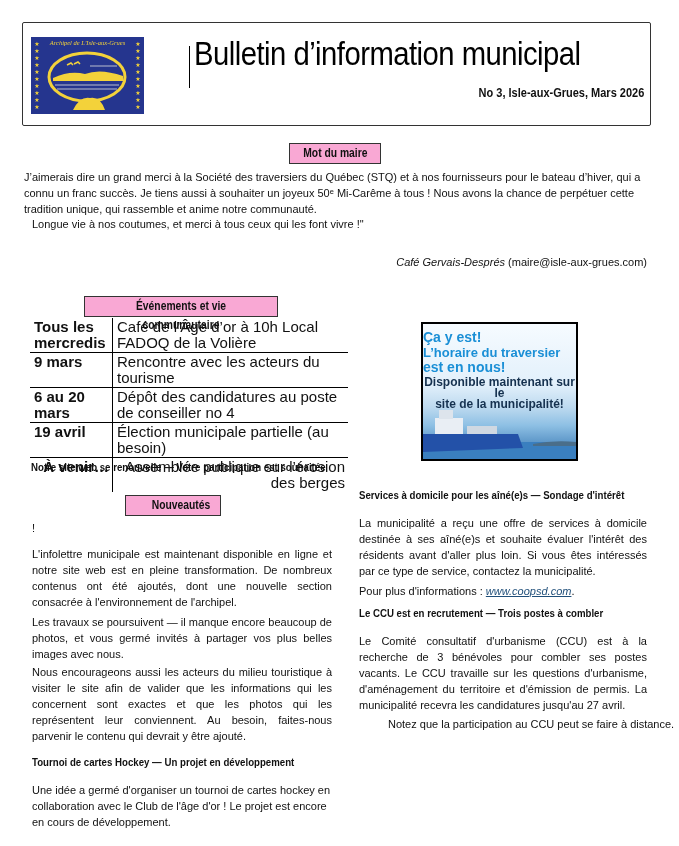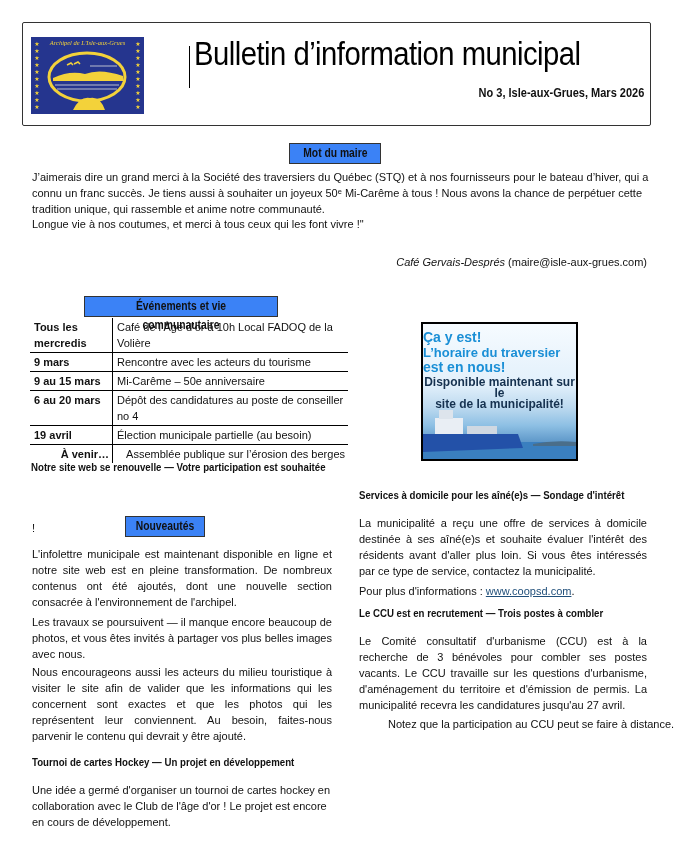--- a/index.html
+++ b/index.html
@@ -10,35 +10,35 @@
               border-radius:2px; }
   .logo { left:31px; top:37px; width:113px; height:77px; background:#25358e; overflow:hidden; }
   .logo .stars { position:absolute; top:4px; width:8px; color:#f3d23a; font-size:6px; line-height:7px; text-align:center; }
   .logo .caption { position:absolute; left:14px; top:2px; width:85px; font-family:"Liberation Serif", serif;
                    font-style:italic; font-size:6.5px; color:#f3d23a; text-align:center; }
   .divider-v { left:189px; top:46px; width:1px; height:42px; background:#000; }
   .title { left:194px; top:34px; font-family:"Liberation Sans", sans-serif; font-size:34px; letter-spacing:-0.6px;
            transform:scaleX(0.86); transform-origin:left top; white-space:nowrap; color:#000; }
   .subtitle { right:35px; top:86px; font-weight:bold; font-size:12.5px; transform:scaleX(0.88);
               transform-origin:right top; white-space:nowrap; }
-  .boxlabel { border:1.2px solid #333; background:#3b82f6; font-weight:bold; font-size:12px;
+  .boxlabel { border:1.2px solid #333; background:#f9a8d4; font-weight:bold; font-size:12px;
               text-align:center; transform-origin:center; }
   .boxlabel span { display:inline-block; transform:scaleX(0.86); }
   .para { font-size:11px; line-height:16px; color:#111; }
   .just { text-align:justify; }
   .heading { font-weight:bold; font-size:11.5px; transform:scaleX(0.84); transform-origin:left top; white-space:nowrap; }
-  table.events { border-collapse:collapse; font-size:11px; }
+  table.events { border-collapse:collapse; font-size:15px; }
   table.events td { padding:1px 3px 1px 4px; vertical-align:top; line-height:16px; border-bottom:1px solid #000; }
   table.events td.d { font-weight:bold; width:75px; border-right:1px solid #000; }
   table.events tr:last-child td { border-bottom:none;text-align:right; }
   .poster { left:421px; top:322px; width:153px; height:135px; border:2px solid #000;
             background:linear-gradient(180deg,#f6fbff 0%,#e2f0fb 45%,#bcd9ef 62%,#8ec0e4 75%,#2e6fae 100%); overflow:hidden; }
   .poster .t1 { position:absolute; left:0; right:6px; top:6px; color:#1a8fd6; font-weight:bold; font-size:14px; line-height:15px; }
   .poster .t2 { position:absolute; left:0; right:0; top:53px; text-align:center; color:#15314f; font-weight:bold; font-size:12px; line-height:11px; }
-  .link { color:#1f4e79; text-decoration:underline; }
+  .link { color:#1f4e79; text-decoration:underline;font-style:italic; }
 </style>
 </head>
 <body>
 
 <div class="abs masthead"></div>
 <div class="abs logo">
   <div class="stars" style="left:2px">★<br>★<br>★<br>★<br>★<br>★<br>★<br>★<br>★<br>★</div>
   <div class="stars" style="right:2px">★<br>★<br>★<br>★<br>★<br>★<br>★<br>★<br>★<br>★</div>
   <div class="caption">Archipel de L'Isle-aux-Grues</div>
   <svg style="position:absolute;left:14px;top:11px" width="85" height="62" viewBox="0 0 85 62">
@@ -49,62 +49,58 @@
     <line x1="45" y1="18" x2="72" y2="18" stroke="#8891b8" stroke-width="1.5"></line>
     <path d="M22 17 l4 -2 l2 2 M29 16 l4 -2 l2 2" stroke="#f3d23a" stroke-width="1.5" fill="none"></path>
     <path d="M28 62 Q35 48 45 50 Q55 48 60 62 Z" fill="#f3d23a"></path>
   </svg>
 </div>
 <div class="abs divider-v"></div>
 <div class="abs title">Bulletin d’information municipal</div>
 <div class="abs subtitle">No 3, Isle-aux-Grues, Mars 2026</div>
 
 <div class="abs boxlabel" style="left:289px;top:143px;width:90px;height:19px;line-height:19px;"><span>Mot du maire</span></div>
-<div class="abs para" style="left:32px;top:169px;width:620px;">J’aimerais dire un grand merci à la Société des traversiers du Québec (STQ) et à nos fournisseurs pour le bateau d’hiver, qui a connu un franc succès. Je tiens aussi à souhaiter un joyeux 50ᵉ Mi-Carême à tous ! Nous avons la chance de perpétuer cette tradition unique, qui rassemble et anime notre communauté.</div>
+<div class="abs para" style="left:24px;top:169px;width:620px;">J’aimerais dire un grand merci à la Société des traversiers du Québec (STQ) et à nos fournisseurs pour le bateau d’hiver, qui a connu un franc succès. Je tiens aussi à souhaiter un joyeux 50ᵉ Mi-Carême à tous ! Nous avons la chance de perpétuer cette tradition unique, qui rassemble et anime notre communauté.</div>
 <div class="abs para" style="left:32px;top:216px;width:620px;">Longue vie à nos coutumes, et merci à tous ceux qui les font vivre !"</div>
 <div class="abs para" style="right:32px;top:254px;white-space:nowrap;">
   <i>Café Gervais-Després</i>
   <span>(maire@isle-aux-grues.com)</span>
 </div>
 
 <div class="abs boxlabel" style="left:84px;top:296px;width:192px;height:19px;line-height:19px;"><span>Événements et vie communautaire</span></div>
 <table class="abs events" style="left:30px;top:318px;width:318px;">
   <tbody>
       <tr>
         <td class="d">Tous les mercredis</td>
         <td>Café de l’Âge d’or à 10h Local FADOQ de la Volière</td>
       </tr>
   <tr>
         <td class="d">9 mars</td>
         <td>Rencontre avec les acteurs du tourisme</td>
       </tr>
   <tr>
-        <td class="d">9 au 15 mars</td>
-        <td>Mi-Carême – 50e anniversaire</td>
-      </tr>
-  <tr>
         <td class="d">6 au 20 mars</td>
         <td>Dépôt des candidatures au poste de conseiller no 4</td>
       </tr>
   <tr>
         <td class="d">19 avril</td>
         <td>Élection municipale partielle (au besoin)</td>
       </tr>
   <tr>
         <td class="d">À venir…</td>
         <td>Assemblée publique sur l’érosion des berges</td>
       </tr>
 </tbody>
   </table>
 <div class="abs heading" style="left:31px;top:461px;">Notre site web se renouvelle — Votre participation est souhaitée</div>
 
-<div class="abs boxlabel" style="left:125px;top:516px;width:78px;height:19px;line-height:19px;"><span>Nouveautés</span></div>
+<div class="abs boxlabel" style="left:125px;top:495px;width:78px;height:19px;line-height:19px;padding-left:16px;"><span>Nouveautés</span></div>
 <div class="abs para" style="left:32px;top:520px;">!</div>
 <div class="abs para just" style="left:32px;top:546px;width:300px;">L'infolettre municipale est maintenant disponible en ligne et notre site web est en pleine transformation. De nombreux contenus ont été ajoutés, dont une nouvelle section consacrée à l'environnement de l'archipel.</div>
-<div class="abs para just" style="left:32px;top:614px;width:300px;">Les travaux se poursuivent — il manque encore beaucoup de photos, et vous êtes invités à partager vos plus belles images avec nous.</div>
+<div class="abs para just" style="left:32px;top:614px;width:300px;">Les travaux se poursuivent — il manque encore beaucoup de photos, et vous germé invités à partager vos plus belles images avec nous.</div>
 <div class="abs para just" style="left:32px;top:664px;width:300px;">Nous encourageons aussi les acteurs du milieu touristique à visiter le site afin de valider que les informations qui les concernent sont exactes et que les photos qui les représentent leur conviennent. Au besoin, faites-nous parvenir le contenu qui devrait y être ajouté.</div>
 <div class="abs heading" style="left:32px;top:756px;">Tournoi de cartes Hockey — Un projet en développement</div>
 <div class="abs para" style="left:32px;top:782px;width:305px;">Une idée a germé d'organiser un tournoi de cartes hockey en collaboration avec le Club de l'âge d'or ! Le projet est encore en cours de développement.</div>
 
 <div class="abs poster">
   <div class="t1">
     <div>Ça y est!</div>
     <div style="font-size:13px">L’horaire du traversier</div>
     <div>est en nous!</div>
   </div>

